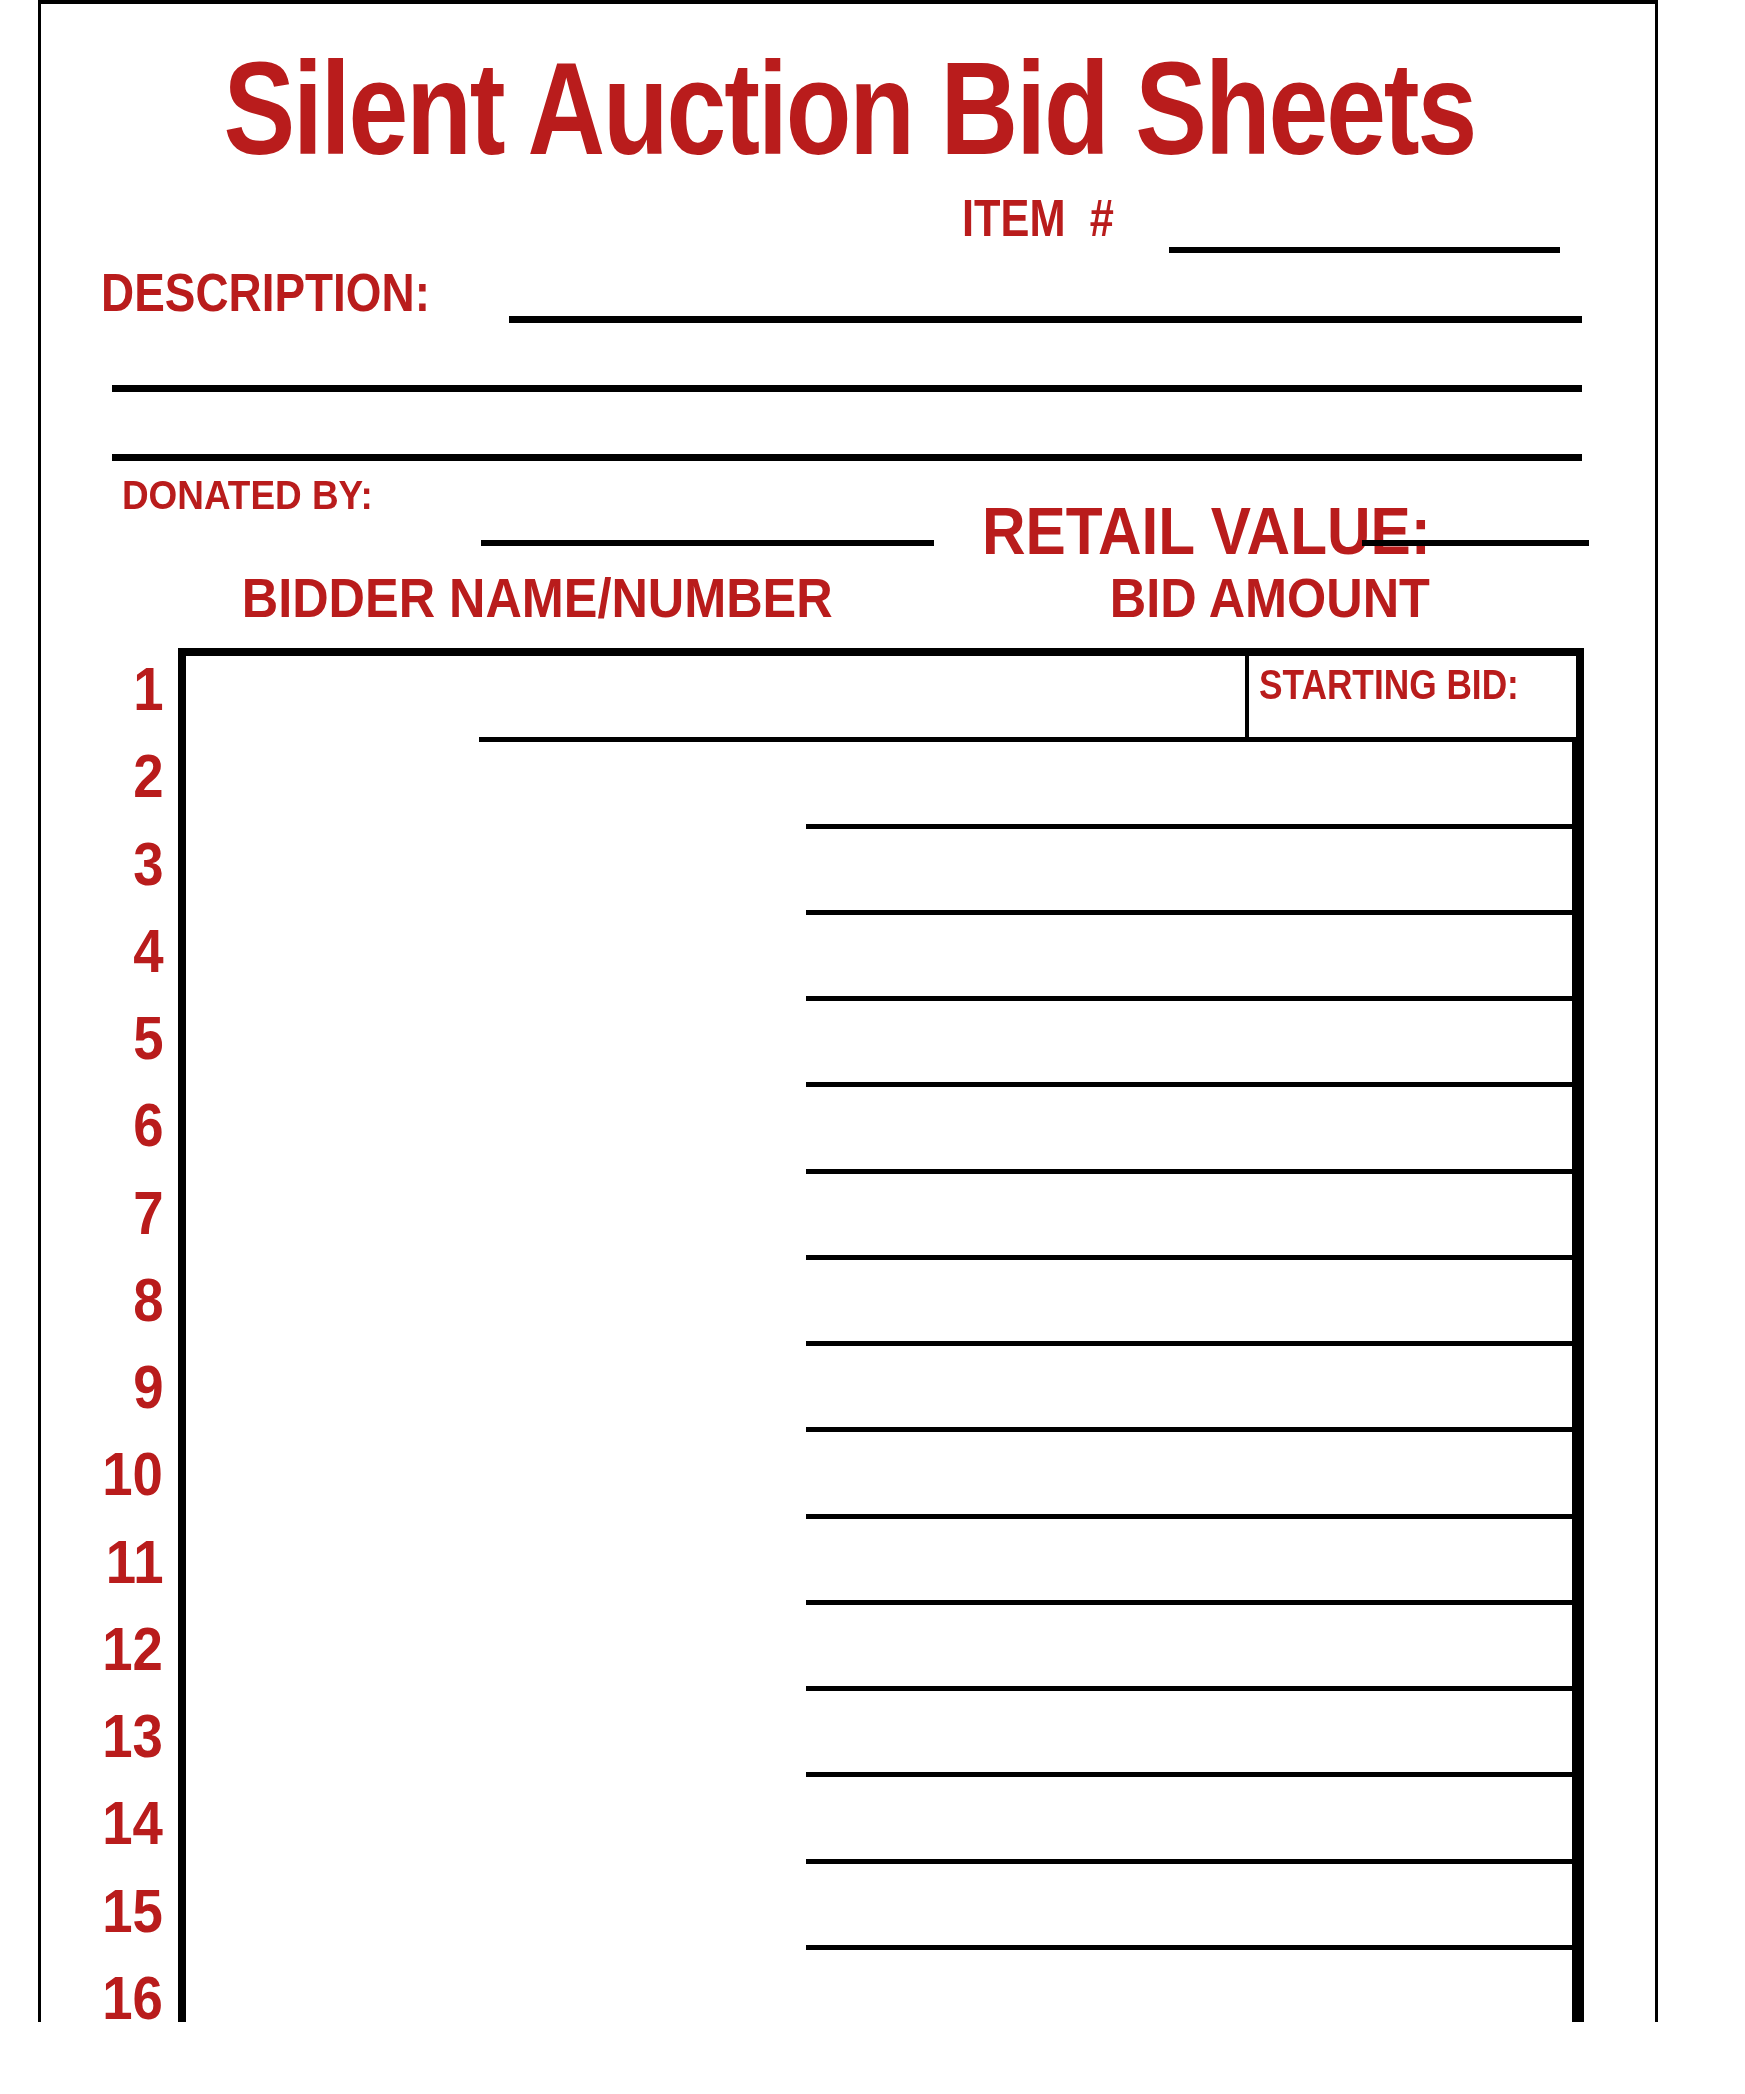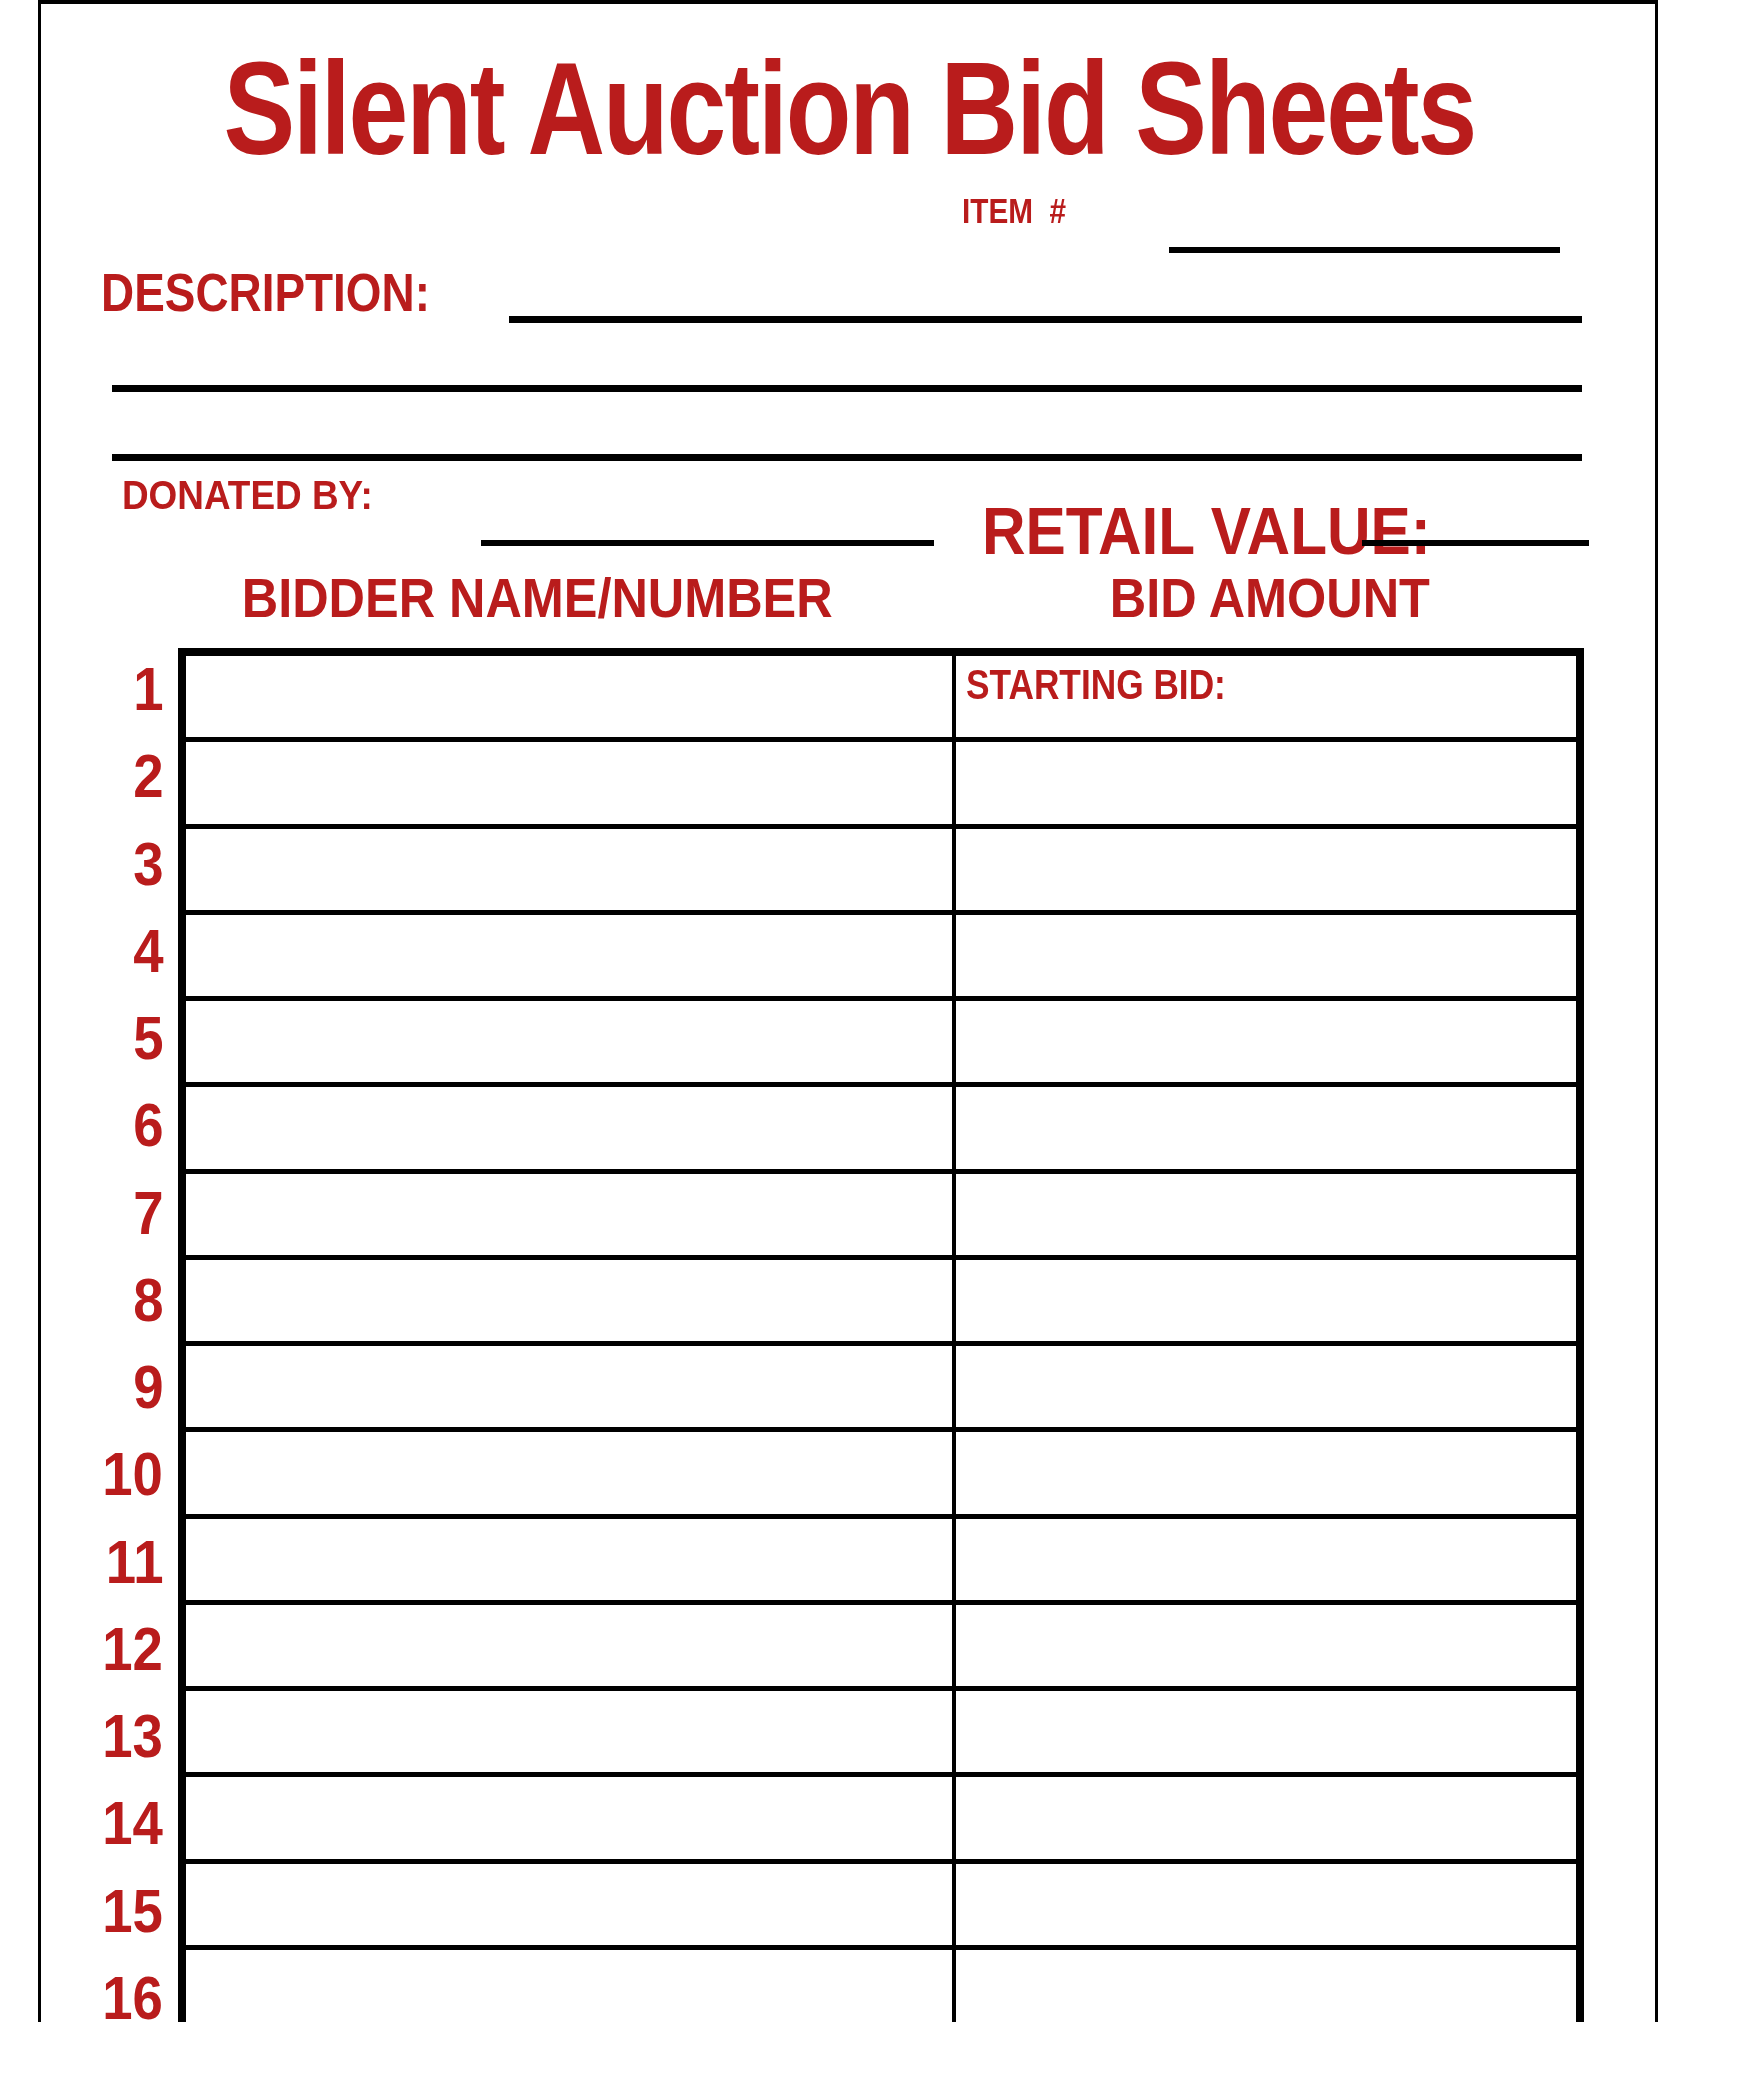--- a/index.html
+++ b/index.html
@@ -29,21 +29,21 @@
   .bottom-bar { left: 36px; top: 2083px; width: 1709px; height: 9px; }
 
   .title {
     left: 39px; top: 43px; width: 1620px;
     font-size: 131px; line-height: 1; letter-spacing: -2.5px;
     text-align: center; white-space: nowrap;
   }
   .title .t { display: inline-block; transform: scaleX(0.82); transform-origin: 50% 50%; }
 
   .lbl { line-height: 1; white-space: nowrap; }
-  .item-label     { left: 962px; top: 193px; font-size: 35px; }
+  .item-label     { left: 962px; top: 193px; font-size: 51px; }
   .desc-label     { left: 101px;  top: 265px; font-size: 54px; }
   .donated-label  { left: 108px;  top: 475px; font-size: 41px; }
   .retail-label   { left: 957px; top: 497px; font-size: 67px; }
 
   .blank { height: 5.7px; }
   .item-blank    { left: 1169px; top: 247px; width: 391px; }
   .desc-blank-1  { left: 509px;  top: 316px; width: 1073px; height: 6.5px; }
   .desc-blank-2  { left: 112px;  top: 385px; width: 1470px; height: 6.5px; }
   .desc-blank-3  { left: 112px;  top: 454px; width: 1470px; height: 6.5px; }
   .donated-blank { left: 481px;  top: 540px; width: 453px; }
@@ -60,21 +60,21 @@
   .row-numbers .num {
     flex: 1; display: flex; align-items: center; justify-content: flex-end;
     padding-right: 4.9px; font-size: 62px; line-height: 1;
     border-bottom: 5.7px solid transparent;
   }
   .row-numbers .num:last-child { border-bottom: none; text-align: right; }
 
   .bid-table {
     left: 178px; top: 648px; width: 1406px; height: 1391px;
     border: 8.2px solid #000; box-sizing: border-box;
-    display: flex; flex-direction: column; background: #fff;
+    display: flex; flex-direction: column; background: #fff; align-items: flex-end;
   }
   .bid-table .row { flex: 1; display: flex; border-bottom: 5.7px solid #000; }
   .bid-table .row:last-child { border-bottom: none; }
   .cell-bidder { flex: 0 0 766px; }
   .cell-amount { flex: 1; border-left: 4.9px solid #000; }
   .starting-bid {
     display: block; padding: 6.5px 0 0 9.8px;
     font-size: 43px; line-height: 1; white-space: nowrap;
   }
   .starting-bid .cond { transform: scaleX(0.82); }

